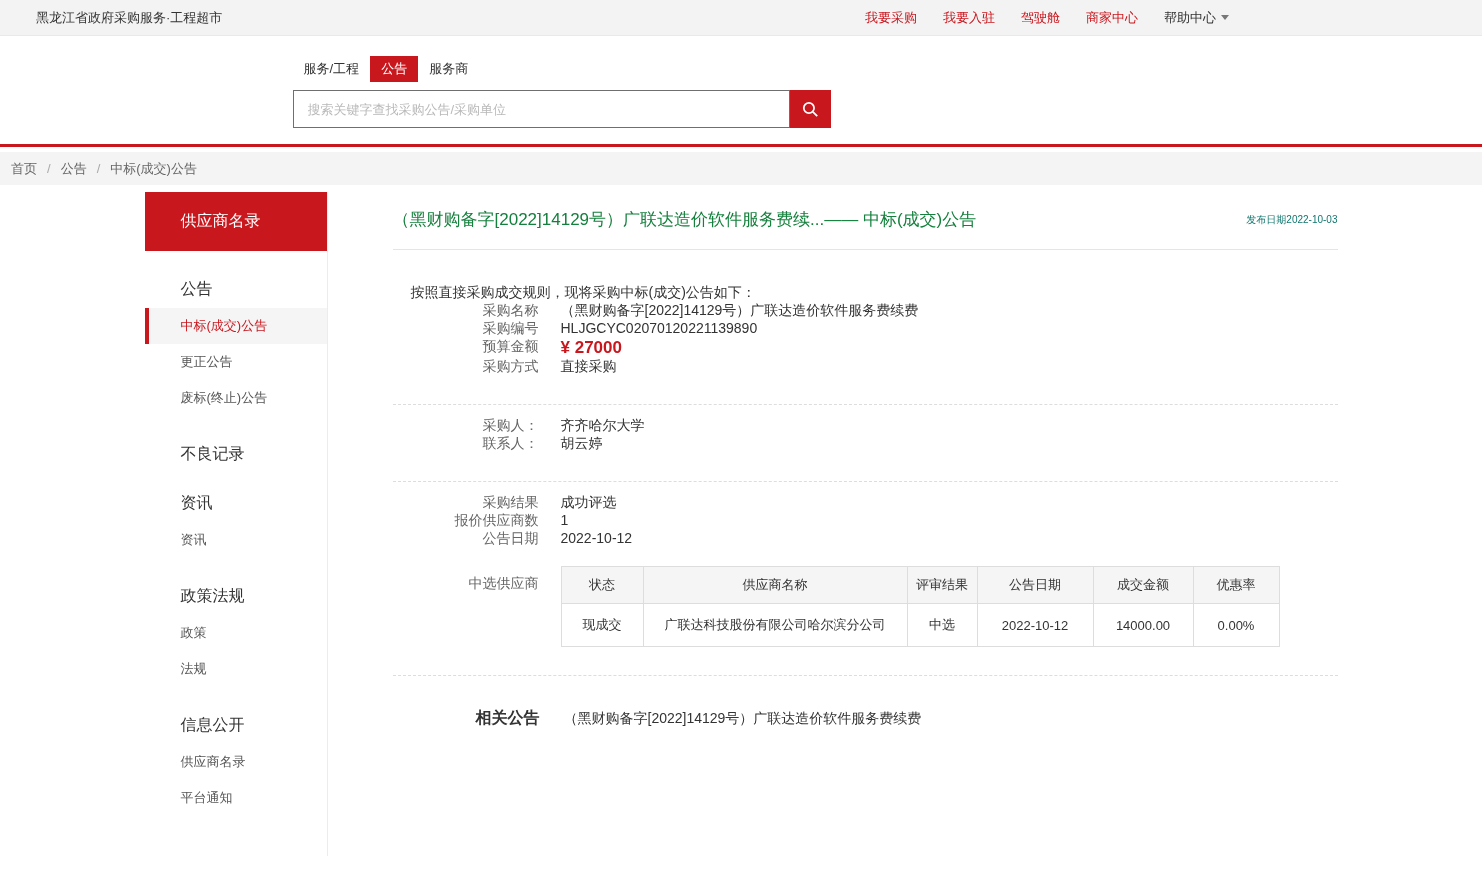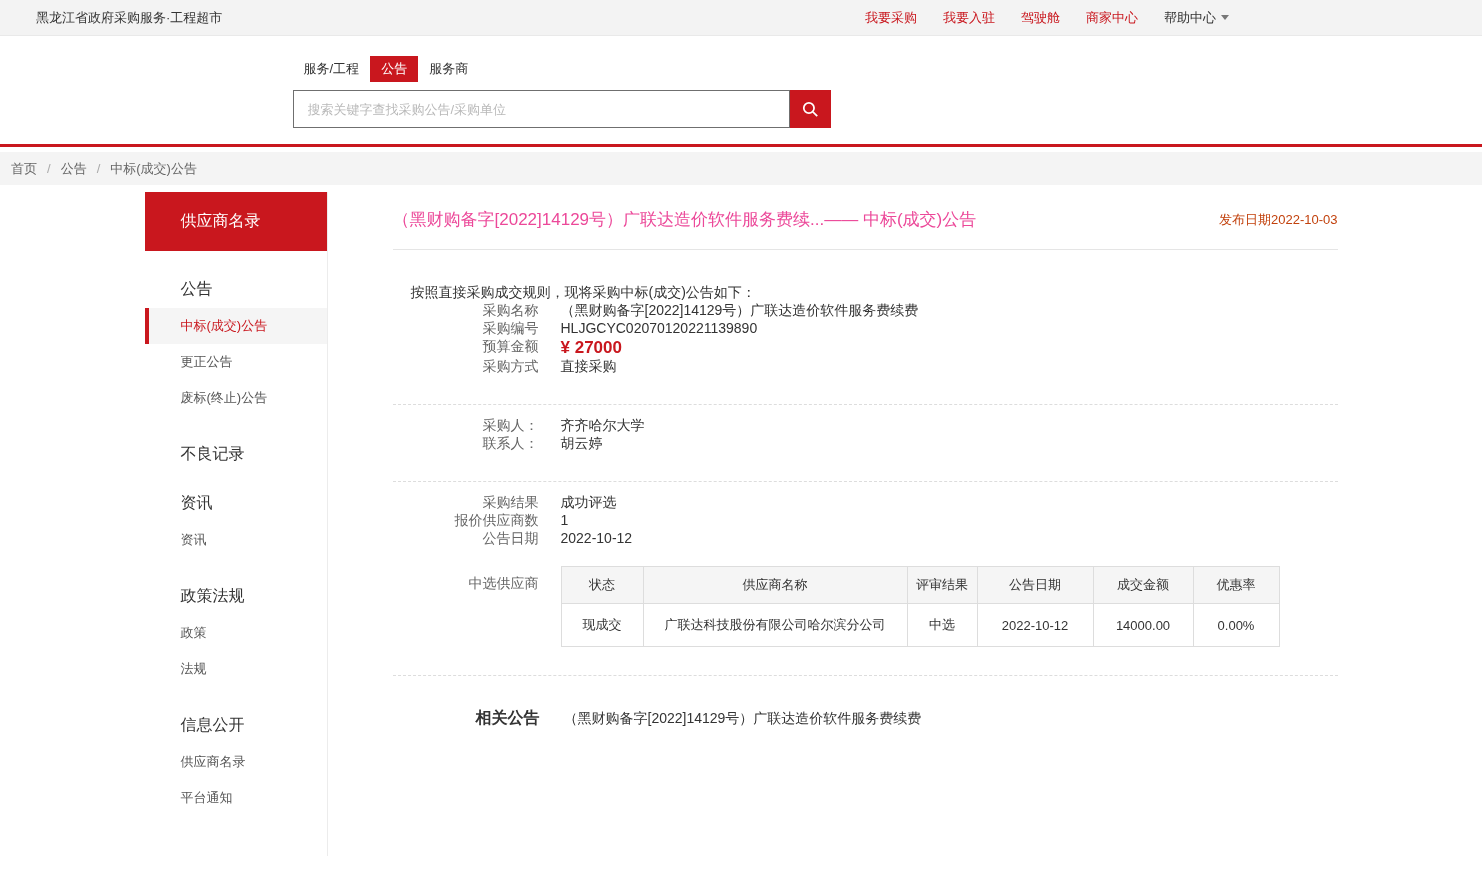--- a/index.html
+++ b/index.html
@@ -59,22 +59,22 @@
                  padding-left: 36px; font-size: 16px; }
   .side-group { margin-top: 28px; }
   .side-group-title { font-size: 16px; color: #333; padding-left: 36px; margin-bottom: 8px; }
   .side-item { font-size: 13px; color: #555; padding: 9px 0 9px 36px; cursor: pointer; }
   .side-item.active { background: #f5f5f5; color: #c9171e; border-left: 4px solid #c9171e; padding-left: 32px; }
 
   
   .main { flex: 1; padding-left: 65px; padding-bottom: 24px; }
   .main-header { display: flex; justify-content: space-between; align-items: center;
                  padding: 16px 0 18px 0; border-bottom: 1px solid #e5e5e5; }
-  .main-title { font-size: 17px; color: #ec4899; }
-  .pub-date { font-size: 13px; color: #c2410c; }
+  .main-title { font-size: 17px; color: #15803d; }
+  .pub-date { font-size: 10px; color: #0f766e; }
   .intro { margin: 34px 0 0 18px; font-size: 14px; color: #333; }
 
   .field { display: flex; margin-top: 0; font-size: 14px; }
   .field:first-of-type { margin-top: 36px; }
   .field-label { width: 146px; text-align: right; color: #666; flex-shrink: 0; }
   .field-value { margin-left: 22px; color: #333; }
   .field-value.money { color: #c9171e; font-size: 17px; font-weight: bold; }
 
   .dashed { border: none; border-top: 1px dashed #ddd; margin: 28px 0 12px 0; }
 

